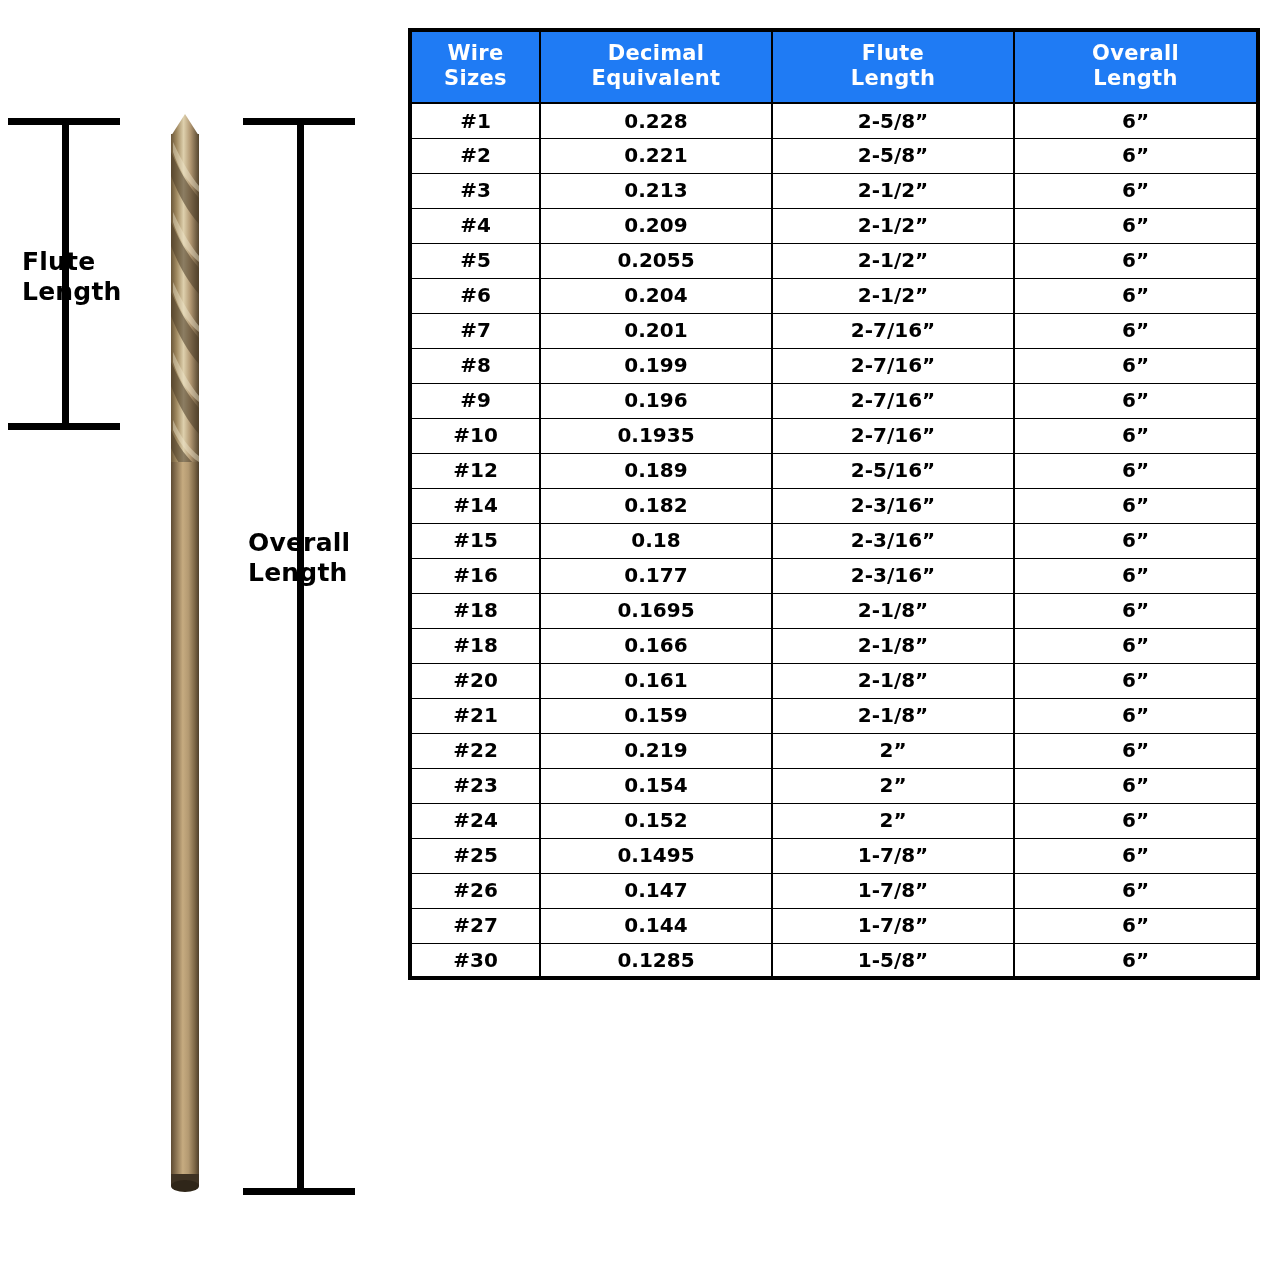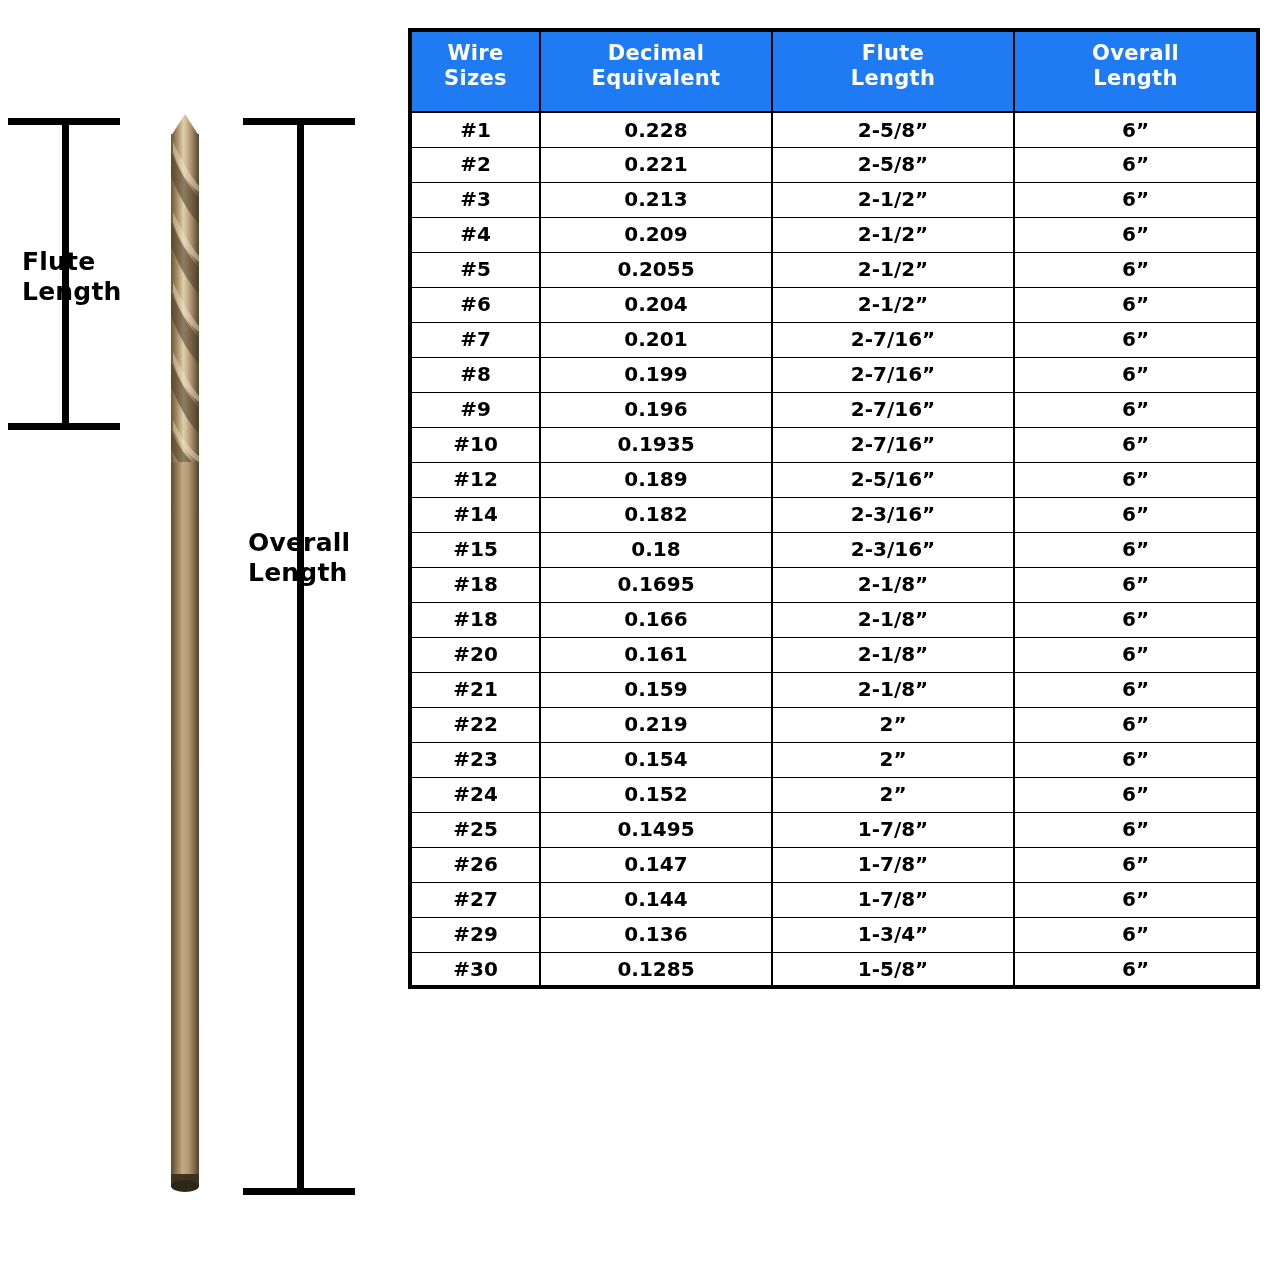--- a/index.html
+++ b/index.html
@@ -84,21 +84,21 @@
     width: 848px;
     table-layout: fixed;
     border: 4px solid #000;
   }
   thead th {
     background: #1f7bf4;
     color: #ffffff;
     font-weight: bold;
     font-size: 21px;
     line-height: 1.2;
-    padding: 9px 4px 20px 4px;
+    padding: 9px 4px 11px 4px;
     border: 2px solid #000;
     text-align: center;
     vertical-align: middle;
     letter-spacing: 0.3px;
   }
   tbody td {
     font-weight: bold;
     font-size: 20px;
     color: #000;
     text-align: center;
@@ -267,20 +267,26 @@
             <td>2-3/16”</td>
             <td>6”</td>
           </tr>
           <tr>
             <td>#15</td>
             <td>0.18</td>
             <td>2-3/16”</td>
             <td>6”</td>
           </tr>
           <tr>
+            <td>#16</td>
+            <td>0.177</td>
+            <td>2-3/16”</td>
+            <td>6”</td>
+          </tr>
+          <tr>
             <td>#18</td>
             <td>0.1695</td>
             <td>2-1/8”</td>
             <td>6”</td>
           </tr>
           <tr>
             <td>#18</td>
             <td>0.166</td>
             <td>2-1/8”</td>
             <td>6”</td>
@@ -327,26 +333,20 @@
             <td>1-7/8”</td>
             <td>6”</td>
           </tr>
           <tr>
             <td>#27</td>
             <td>0.144</td>
             <td>1-7/8”</td>
             <td>6”</td>
           </tr>
           <tr>
-            <td>#29</td>
-            <td>0.136</td>
-            <td>1-3/4”</td>
-            <td>6”</td>
-          </tr>
-          <tr>
             <td>#30</td>
             <td>0.1285</td>
             <td>1-5/8”</td>
             <td>6”</td>
           </tr>
         </tbody>
     </table>
   </div>
 
 </div>

